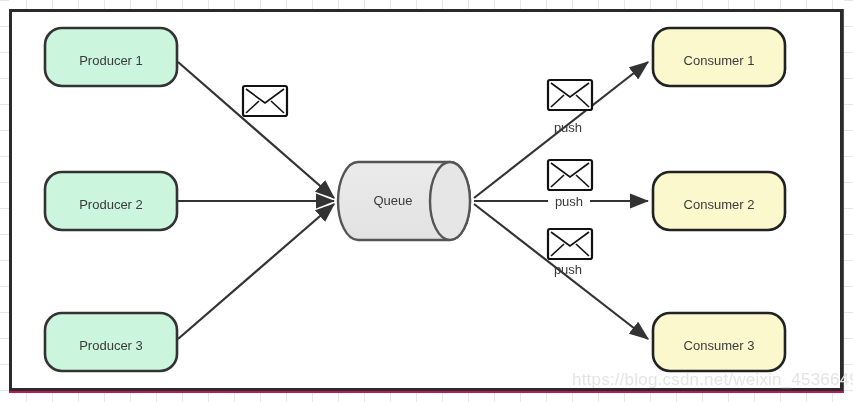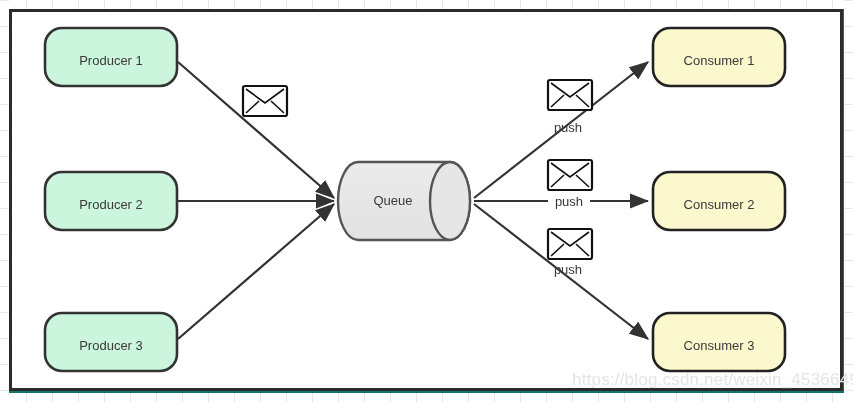--- a/index.html
+++ b/index.html
@@ -7,21 +7,21 @@
     padding: 0;
     background: #ffffff;
   }
   body {
     font-family: "Liberation Sans", sans-serif;
   }
   #canvas {
     position: relative;
     width: 853px;
     height: 402px;
-    background: #0f766e;
+    background: #be185d;
     overflow: hidden;
   }
   
   .ruler {
     position: absolute;
     background: #ffffff;
   }
   .ruler-top {
     left: 0; top: 0; width: 853px; height: 9px;
     background-image: repeating-linear-gradient(

